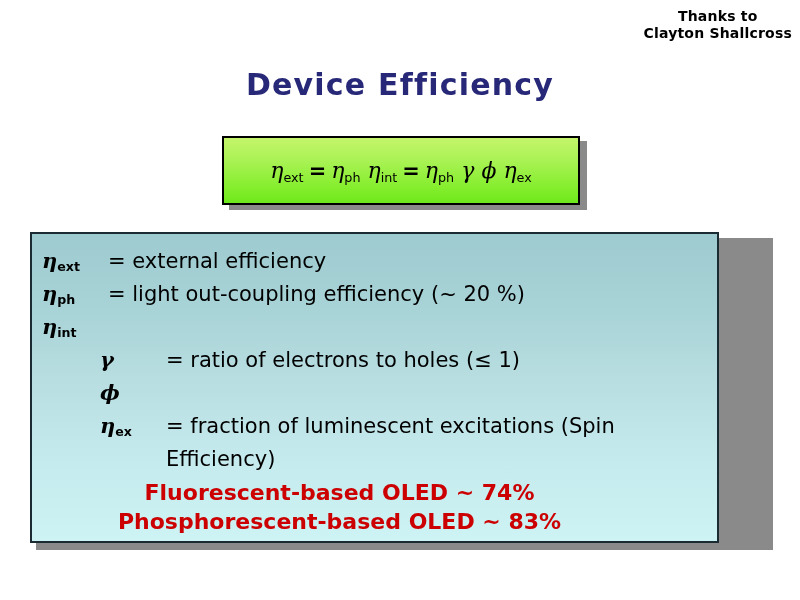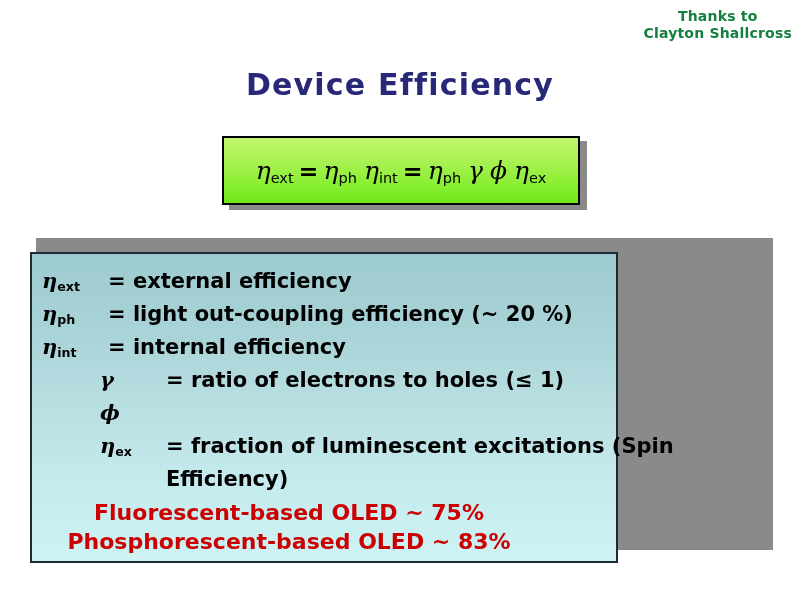--- a/index.html
+++ b/index.html
@@ -14,21 +14,21 @@
     overflow: hidden;
     font-family: "Liberation Sans", sans-serif;
   }
 
   
   #credit {
     position: absolute;
     top: 8px;
     right: 8px;
     text-align: center;
-    color: #15803d;
+    color: #000000;
     font-family: "DejaVu Sans", sans-serif;
     font-weight: bold;
     font-size: 14px;
     line-height: 17px;
     letter-spacing: 0.2px;
     margin-left: 32px;
   }
 
   
   #slide-title {
@@ -61,21 +61,21 @@
     height: 65px;
     border: 2px solid #000000;
     background: linear-gradient(to bottom, #c4f56b 0%, #a9f254 35%, #86ee2e 75%, #6ee81c 100%);
     display: flex;
     align-items: center;
     justify-content: center;
   }
   #formula-text {
     color: #000000;
     font-family: "DejaVu Serif", serif;
-    font-size: 25px;
+    font-size: 22px;
     white-space: nowrap;
   }
   #formula-text .it {
     font-style: italic;
     font-family: "DejaVu Serif", serif;
   }
   #formula-text sub {
     font-family: "DejaVu Sans", sans-serif;
     font-size: 0.58em;
     font-style: normal;
@@ -97,27 +97,26 @@
     left: 36px;
     top: 238px;
     width: 737px;
     height: 312px;
     background: #8a8a8a;
   }
   #main-box {
     position: absolute;
     left: 30px;
     top: 232px;
-    width: 588px;
+    width: 689px;
     height: 311px;
     border: 2px solid #1b2b33;
     background: linear-gradient(to bottom, #9ecbd0 0%, #a8d3d7 25%, #badfe2 50%, #c6ebee 75%, #cdf3f4 100%);
     box-sizing: border-box;
     padding: 12px 0 0 10px;
-    margin-top: 20px;
   }
 
   .deflist {
     color: #000000;
     font-family: "DejaVu Sans", sans-serif;
     font-weight: bold;
     font-size: 21px;
     line-height: 30px;
   }
   .defrow {
@@ -138,21 +137,21 @@
     font-weight: bold;
     font-size: 0.6em;
     vertical-align: baseline;
     position: relative;
     top: 3px;
   }
   .symcol { width: 66px; flex: 0 0 66px; }
   .symcol-ind { width: 46px; flex: 0 0 66px; }
   .indent { padding-left: 58px; }
   .indent2 { padding-left: 124px; }
-  .deftext { font-family: "DejaVu Sans", sans-serif; font-weight: bold; }
+  .deftext { font-family: "DejaVu Sans", sans-serif; font-weight: normal; }
 
   .result-line {
     text-align: center;
     color: #cc0000;
     font-family: "DejaVu Sans", sans-serif;
     font-weight: bold;
     font-size: 22px;
     line-height: 29px;
     padding-right: 80px;
   }
@@ -185,21 +184,20 @@
       <span class="deftext">= external efficiency</span>
     </div>
 
     <div class="defrow">
       <span class="sym symcol"><span>η</span><sub>ph</sub></span>
       <span class="deftext">= light out-coupling efficiency (~ 20 %)</span>
     </div>
 
     <div class="defrow">
       <span class="sym symcol"><span>η</span><sub>int</sub></span>
-      <span class="deftext">= internal efficiency</span>
     </div>
 
     <div class="defrow indent">
       <span class="sym symcol-ind"><span>γ</span><sub></sub></span>
       <span class="deftext">= ratio of electrons to holes (≤ 1)</span>
     </div>
 
     <div class="defrow indent">
       <span class="sym symcol-ind"><span>ϕ</span><sub></sub></span>
     </div>
@@ -209,17 +207,17 @@
       <span class="deftext">= fraction of luminescent excitations (Spin</span>
     </div>
 
     <div class="defrow indent2">
       <span class="deftext">Efficiency)</span>
     </div>
 
   </div>
 
   <div id="results">
-    <div class="result-line">Fluorescent-based OLED ~ 75%</div>
+    <div class="result-line">Fluorescent-based OLED ~ 74%</div>
     <div class="result-line">Phosphorescent-based OLED ~ 83%</div>
   </div>
 
 </div>
 
 </body></html>

